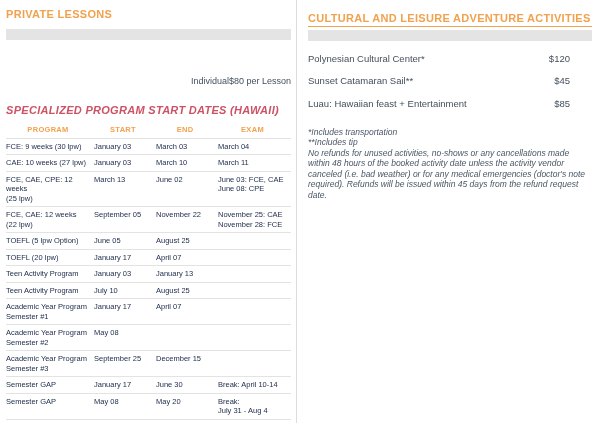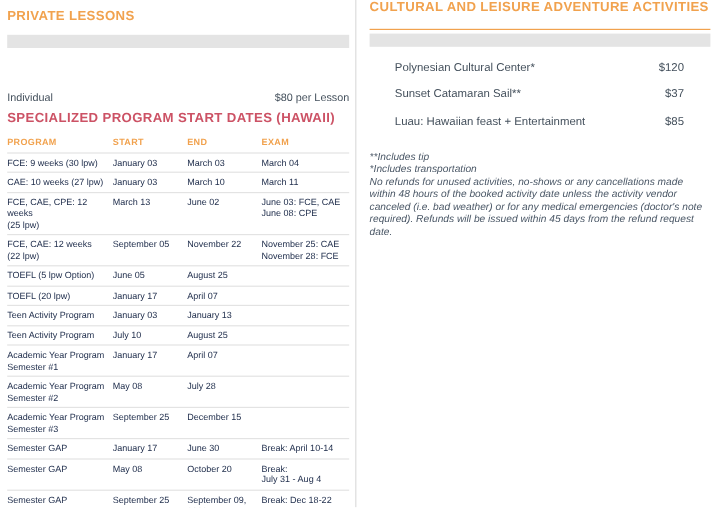--- a/index.html
+++ b/index.html
@@ -19,47 +19,47 @@
   }
   .section-title.red { color:var(--red,#CC5265); }
 
   .graybar { height:11px; background:var(--gray_bar,#E4E4E4); }
 
   
   .pl-title { margin-top:8px; }
   .left-panel .graybar { margin-top:9px; }
   .pl-rows { margin-top:4px; }
   .pl-row {
-    display:flex; justify-content:space-between; align-items:baseline;
+    display:flex; justify-content:flex-end; align-items:baseline;
     padding:4px 0; font-size:9px; color:var(--body_text,#44505C);margin-top:32px;
   }
   .pl-row .price { font-size:9px; }
 
   
-  .pd-title { margin-top:3px; }
+  .pd-title { margin-top:14px;font-style:italic; }
   .ptable { margin-top:6px; width:100%; }
   .trow {
     display:grid; grid-template-columns:88px 62px 62px 1fr;
     border-bottom:1px solid var(--divider,#E3E3E3);
     padding:3px 0; font-size:7.5px; line-height:9.5px;
     color:var(--table_text,#22304E);
   }
   .trow .cell { white-space:pre-line; padding-right:4px; }
-  .trow.thead { color:var(--orange,#F1A24E); font-weight:700; letter-spacing:.3px; }
+  .trow.thead { color:var(--orange,#F1A24E); font-weight:700; letter-spacing:.3px;text-align:center; }
 
   
   .act-title {
-    margin-top:0; padding-bottom:12px;
+    margin-top:12px; padding-bottom:2px;
     border-bottom:1px solid var(--orange,#F1A24E);
   }
   .right-panel .graybar { margin-top:3px; }
   .act-rows { margin-top:6px; }
   .act-row {
     display:flex; align-items:flex-end; padding:5.5px 0;
-    font-size:9.5px; color:var(--body_text,#44505C); line-height:11.5px;margin-left:21px;
+    font-size:9.5px; color:var(--body_text,#44505C); line-height:11.5px;
   }
   .act-row .label { flex:1; white-space:pre-line; }
   .act-row .price { width:58px; text-align:right; margin-right:22px; }
 
   .notes { margin-top:12px; font-style:italic; font-size:8.5px;
     line-height:10.5px; color:var(--note_text,#4A5766); }
   .notes .note-line { white-space:pre-line; }
   .notes .policy { white-space:normal; }
 </style>
 </head>
@@ -146,40 +146,39 @@
         <span class="cell">Academic Year Program
 Semester #1</span>
         <span class="cell">January 17</span>
         <span class="cell">April 07</span>
         <span class="cell"></span>
       </div>
       <div class="trow">
         <span class="cell">Academic Year Program
 Semester #2</span>
         <span class="cell">May 08</span>
-        <span class="cell">July 28</span>
         <span class="cell"></span>
       </div>
       <div class="trow">
         <span class="cell">Academic Year Program
 Semester #3</span>
         <span class="cell">September 25</span>
         <span class="cell">December 15</span>
         <span class="cell"></span>
       </div>
       <div class="trow">
         <span class="cell">Semester GAP</span>
         <span class="cell">January 17</span>
         <span class="cell">June 30</span>
         <span class="cell">Break: April 10-14</span>
       </div>
       <div class="trow">
         <span class="cell">Semester GAP</span>
         <span class="cell">May 08</span>
-        <span class="cell">October 20</span>
+        <span class="cell">May 20</span>
         <span class="cell">Break:
 July 31 - Aug 4</span>
       </div>
       <div class="trow">
         <span class="cell">Semester GAP</span>
         <span class="cell">September 25</span>
         <span class="cell">September 09, 2018</span>
         <span class="cell">Break: Dec 18-22</span>
       </div>
 
@@ -191,27 +190,27 @@
     <div class="section-title act-title">CULTURAL AND LEISURE ADVENTURE ACTIVITIES</div>
     <div class="graybar"></div>
 
     <div class="act-rows">
       <div class="act-row">
         <span class="label">Polynesian Cultural Center*</span>
         <span class="price">$120</span>
       </div>
       <div class="act-row">
         <span class="label">Sunset Catamaran Sail**</span>
-        <span class="price">$37</span>
+        <span class="price">$45</span>
       </div>
       <div class="act-row">
         <span class="label">Luau: Hawaiian feast + Entertainment</span>
         <span class="price">$85</span>
       </div>
     </div>
 
     <div class="notes">
+      <div class="note-line">*Includes transportation</div>
       <div class="note-line">**Includes tip</div>
-      <div class="note-line">*Includes transportation</div>
       <div class="policy">No refunds for unused activities, no-shows or any cancellations made within 48 hours of the booked activity date unless the activity vendor canceled (i.e. bad weather) or for any medical emergencies (doctor's note required). Refunds will be issued within 45 days from the refund request date.</div>
     </div>
   </div>
 </div>
 
 </body></html>

